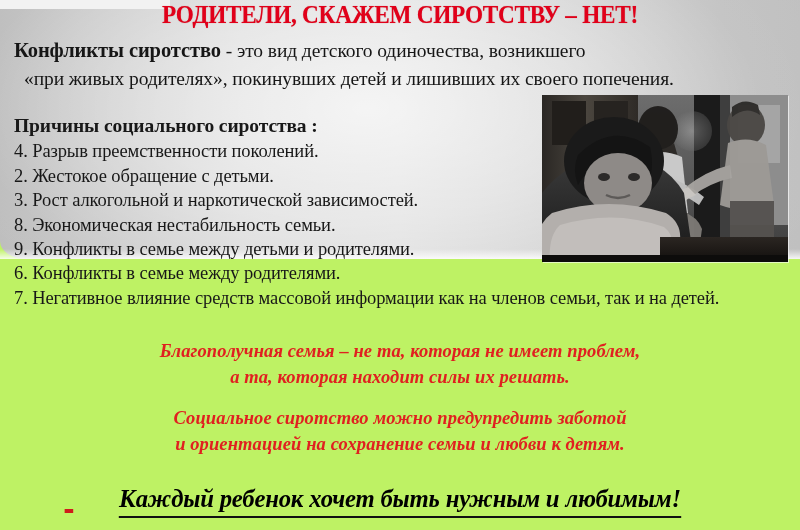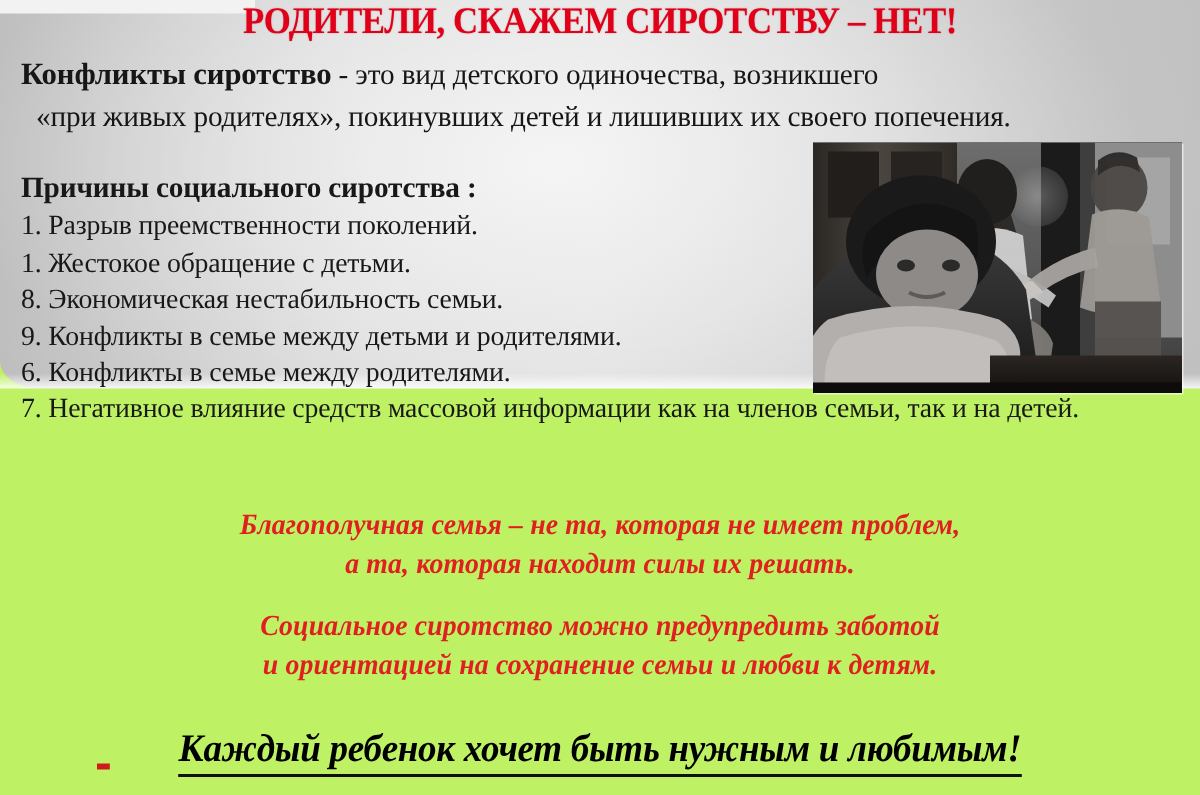--- a/index.html
+++ b/index.html
@@ -211,22 +211,23 @@
   <div class="headline">РОДИТЕЛИ, СКАЖЕМ СИРОТСТВУ – НЕТ!</div>
 
   <div class="definition">
     <span class="term">Конфликты сиротство</span><span>  - это вид детского одиночества, возникшего</span>
     <span class="line2">«при живых родителях», покинувших детей и лишивших их своего попечения.</span>
   </div>
 
   <div class="causes">
     <span class="causes-title">Причины социального сиротства :</span>
     <ol>
-      <li>1. Разрыв преемственности поколений.</li>
-      <li>1. Жестокое обращение с детьми.</li>
+      <li>4. Разрыв преемственности поколений.</li>
+      <li>2. Жестокое обращение с детьми.</li>
+      <li>3. Рост алкогольной и наркотической зависимостей.</li>
       <li>8. Экономическая нестабильность семьи.</li>
       <li>9. Конфликты в семье между детьми и родителями.</li>
       <li>6. Конфликты в семье между родителями.</li>
       <li>7. Негативное влияние средств массовой информации как на членов семьи, так и на детей.</li>
     </ol>
   </div>
 
   <div class="photo">
     <svg width="246" height="167" viewBox="0 0 246 167" role="img">
       <defs>

